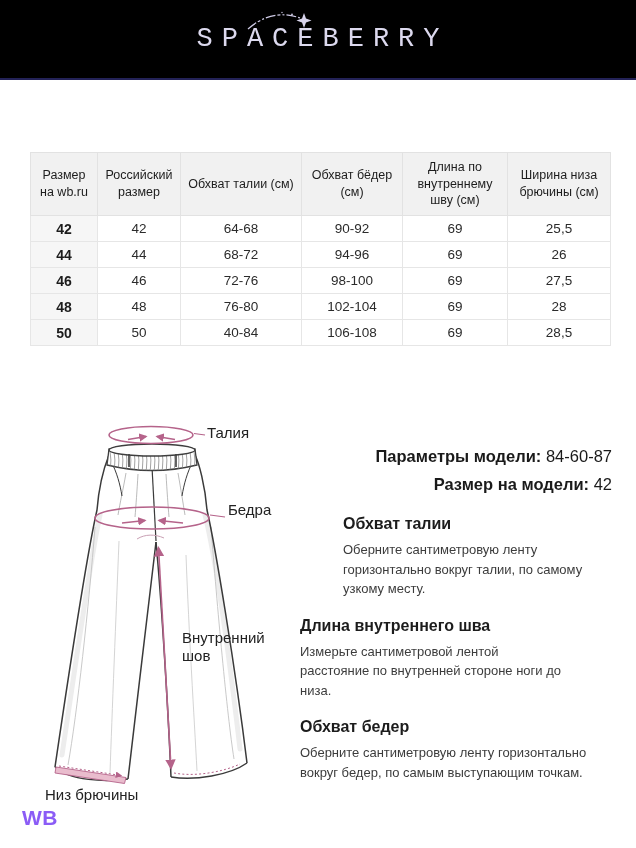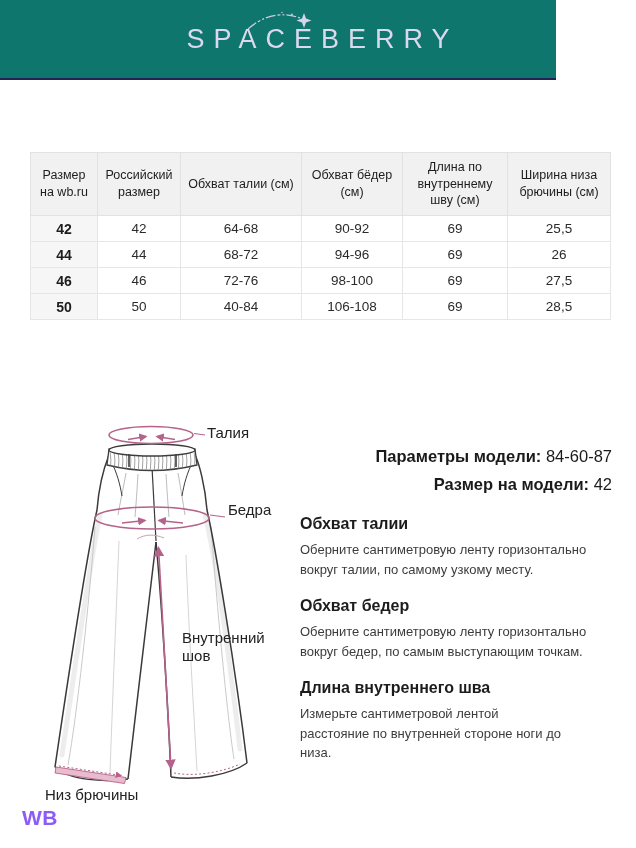--- a/index.html
+++ b/index.html
@@ -1,21 +1,21 @@
 <!DOCTYPE html>
 <html><head>
 <meta charset="utf-8">
 <style>
   html,body{margin:0;padding:0;background:#fff;}
   .page{position:relative;width:636px;height:848px;background:#ffffff;
         font-family:"Liberation Sans",sans-serif;overflow:hidden;color:#222;}
 
   
-  .brand-header{position:absolute;left:0;top:0;width:556px;height:78px;
-    background:#0f766e;border-bottom:2px solid #232257;}
+  .brand-header{position:absolute;left:0;top:0;width:636px;height:78px;
+    background:#000000;border-bottom:2px solid #232257;font-family:Liberation Mono, monospace;}
   .brand-logo{position:absolute;left:0;top:24px;width:636px;text-align:center;
     font-size:27px;font-weight:400;letter-spacing:9px;padding-left:9px;box-sizing:border-box;
     color:#dcd9ee;}
   .comet{position:absolute;left:246px;top:5px;}
 
   
   .size-table{position:absolute;left:30px;top:152px;width:580px;
     border-collapse:collapse;table-layout:fixed;}
   .size-table th{background:#f1f1f1;font-size:12.5px;font-weight:500;color:#1d1d1d;
     height:58px;padding:2px 5px;border:1px solid #e2e2e2;vertical-align:middle;
@@ -31,21 +31,21 @@
   .lbl-hips{left:203px;top:86px;white-space:nowrap;}
   .lbl-inseam{left:157px;top:214px;width:98px;}
   .lbl-legbottom{left:20px;top:371px;white-space:nowrap;}
 
   
   .info-col{position:absolute;left:300px;top:443px;width:312px;}
   .model-line{font-size:16.5px;line-height:27.5px;color:#1a1a1a;text-align:right;}
   .model-line .m-label{font-weight:700;}
   .model-line .m-value{font-weight:400;}
   .guide-section{margin-top:18px;}
-  .guide-section:first-of-type{margin-top:17px;}
+  .guide-section:first-of-type{margin-top:17px;margin-left:43px;}
   .guide-title{font-size:16px;font-weight:700;color:#1c1c1c;margin:0 0 7px 0;}
   .guide-text{font-size:13px;line-height:19.5px;color:#3c3c3c;margin:0;max-width:305px;}
   .guide-text.narrow{max-width:262px;}
 
   .watermark{position:absolute;left:22px;top:806px;font-size:21px;font-weight:600;
     color:#8b5cf6;letter-spacing:0.5px;}
 </style>
 </head>
 <body>
 
@@ -99,20 +99,28 @@
       </tr>
       <tr>
         <td class="col-first">46</td>
         <td>46</td>
         <td>72-76</td>
         <td>98-100</td>
         <td>69</td>
         <td>27,5</td>
       </tr>
       <tr>
+        <td class="col-first">48</td>
+        <td>48</td>
+        <td>76-80</td>
+        <td>102-104</td>
+        <td>69</td>
+        <td>28</td>
+      </tr>
+      <tr>
         <td class="col-first">50</td>
         <td>50</td>
         <td>40-84</td>
         <td>106-108</td>
         <td>69</td>
         <td>28,5</td>
       </tr>
     </tbody>
   </table>
 
@@ -195,25 +203,25 @@
       <span class="m-label">Размер на модели:</span>
       <span class="m-value">42</span>
     </div>
 
     <section class="guide-section">
       <h3 class="guide-title">Обхват талии</h3>
       <p class="guide-text">Оберните сантиметровую ленту горизонтально вокруг талии, по самому узкому месту.</p>
     </section>
 
     <section class="guide-section">
+      <h3 class="guide-title">Длина внутреннего шва</h3>
+      <p class="guide-text narrow">Измерьте сантиметровой лентой расстояние по внутренней стороне ноги до низа.</p>
+    </section>
+
+    <section class="guide-section">
       <h3 class="guide-title">Обхват бедер</h3>
       <p class="guide-text">Оберните сантиметровую ленту горизонтально вокруг бедер, по самым выступающим точкам.</p>
     </section>
-
-    <section class="guide-section">
-      <h3 class="guide-title">Длина внутреннего шва</h3>
-      <p class="guide-text narrow">Измерьте сантиметровой лентой расстояние по внутренней стороне ноги до низа.</p>
-    </section>
   </aside>
 
   <div class="watermark">WB</div>
 
 </div>
 
 </body></html>

